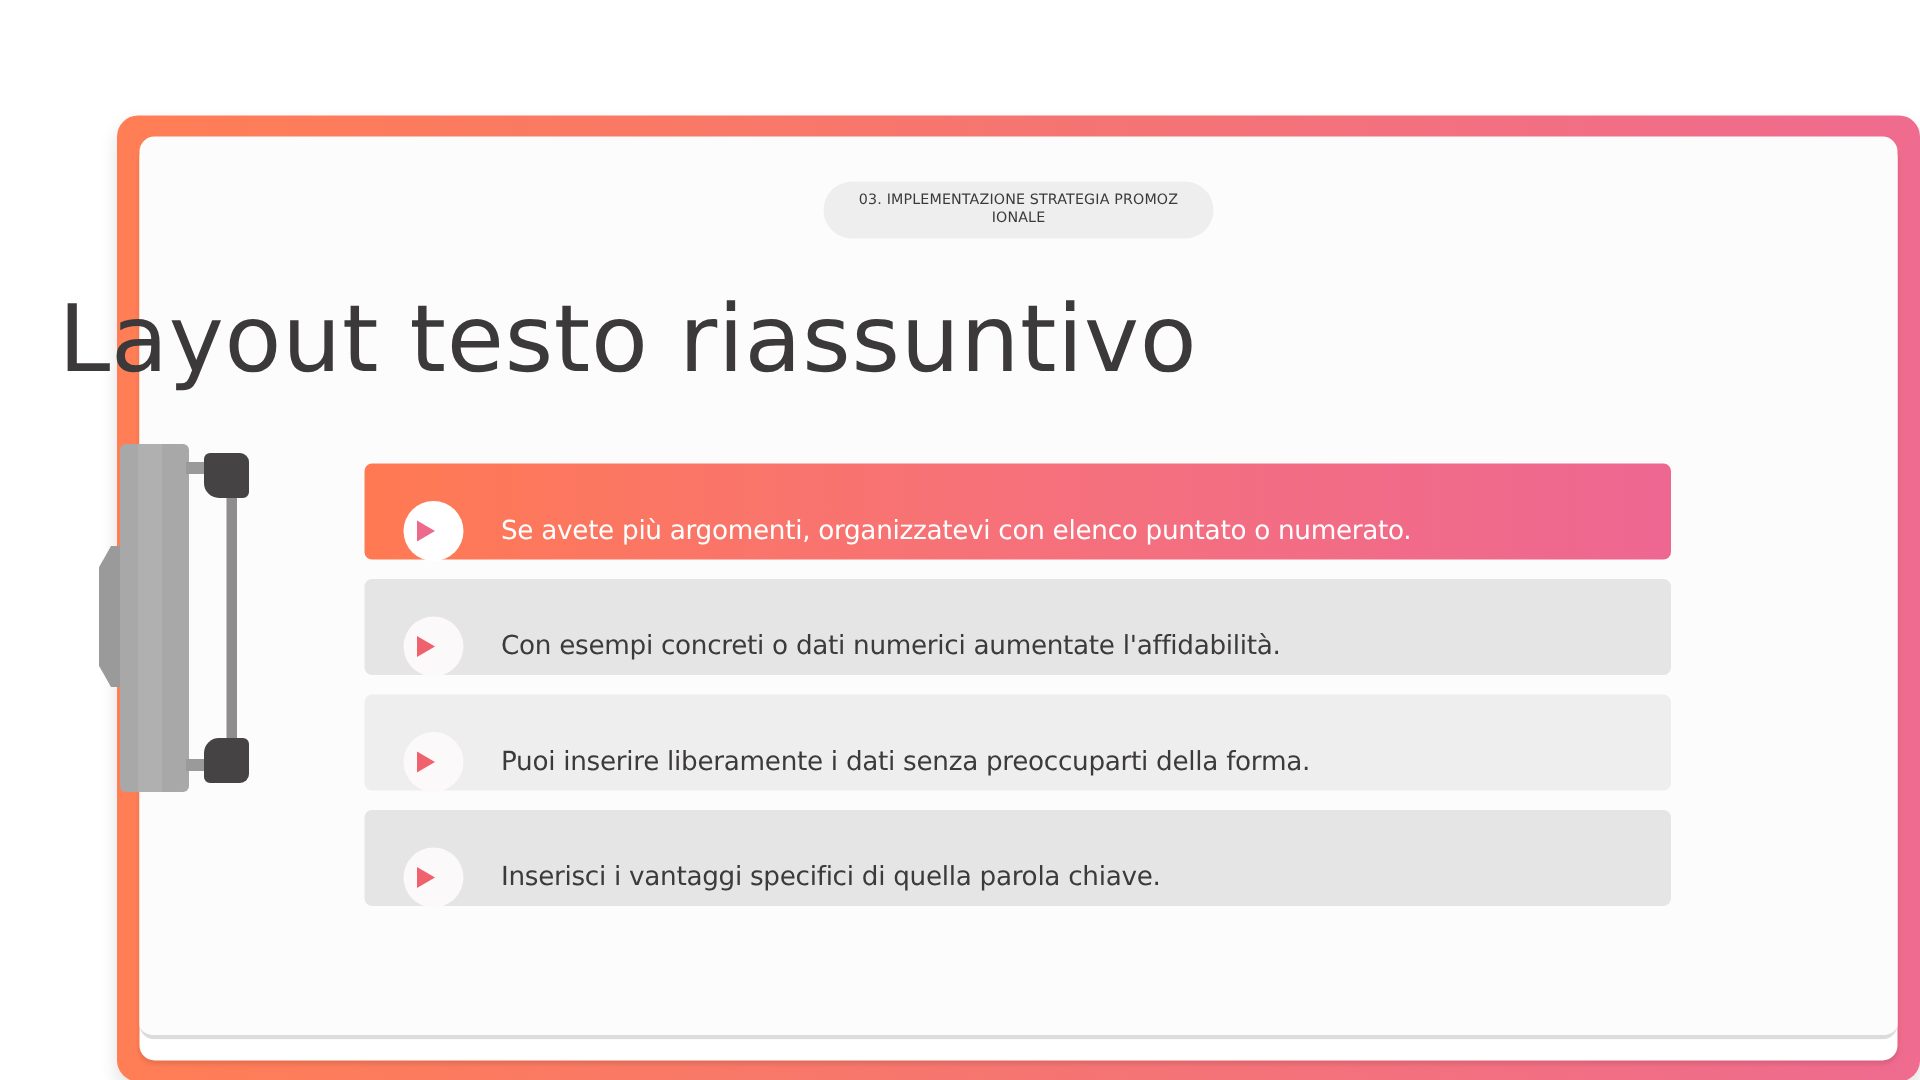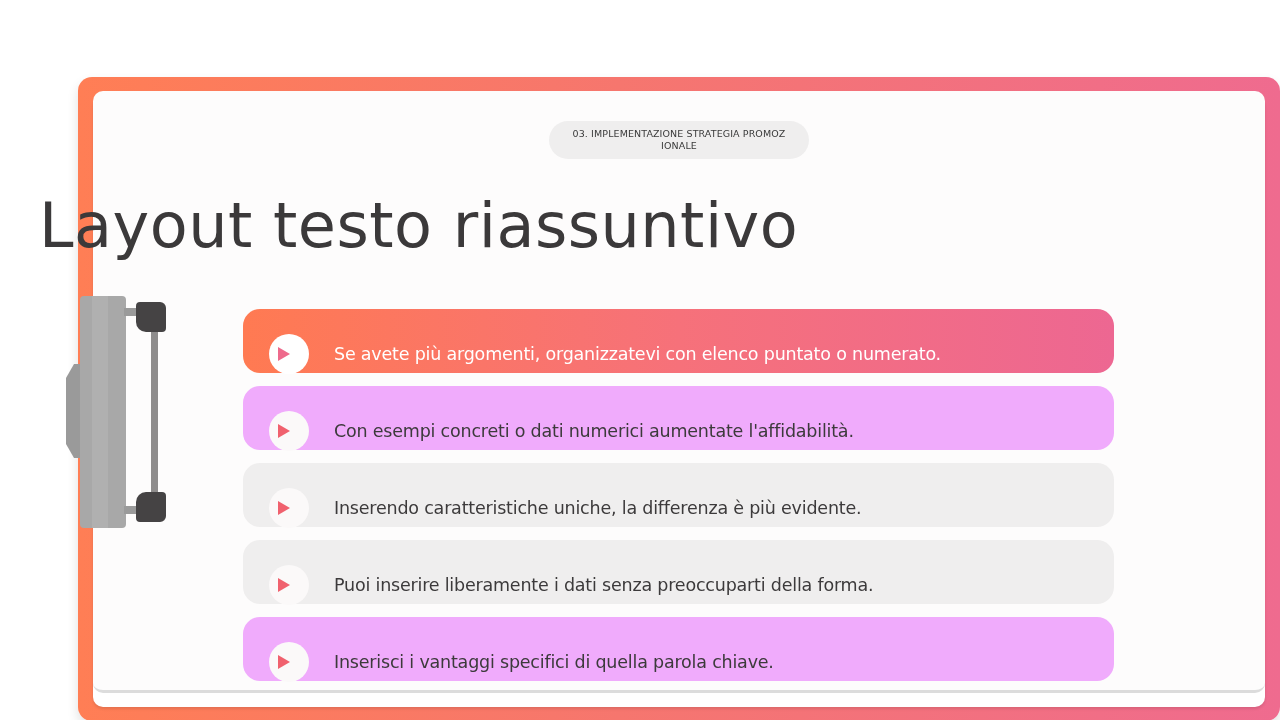--- a/index.html
+++ b/index.html
@@ -32,25 +32,25 @@
     }
 
     .title {
       position: absolute; left: 0; top: 150px; width: 1280px; text-align: left;
       font-family: "DejaVu Sans", sans-serif; font-size: 62px; font-weight: 500;
       color: #3b393a; letter-spacing: 0.5px;
     }
 
     .list { position: absolute; left: 191px; top: 257px; width: 897px; }
     .item {
-      position: relative; height: 64px; margin-bottom: 7px; border-radius: 17px;
+      position: relative; height: 64px; margin-bottom: 7px; border-radius: 5px;
       display: flex; align-items: center;
     }
     .item.active { background: linear-gradient(90deg, #ff7a52 0%, #f6717a 50%, #ed6792 100%); }
-    .item.pink { background: #f0abfc; }
+    .item.pink { background: #e5e5e5; }
     .item.grey { background: #efeeee; }
 
     .icon-circle {
       position: absolute; left: 13px; top: 12px; width: 40px; height: 40px; border-radius: 50%;
       background: #ffffff; display: flex; align-items: center; justify-content: center;
     }
     .item.pink .icon-circle, .item.grey .icon-circle { background: #fbf9f9; }
     .play {
       width: 0; height: 0; border-top: 7px solid transparent; border-bottom: 7px solid transparent;
       border-left: 12px solid #f0616e; margin-left: 3px;
@@ -106,26 +106,20 @@
   <div class="item pink">
     <div class="icon-circle">
         <div class="play"></div>
       </div>
     <div class="item-text">Con esempi concreti o dati numerici aumentate l'affidabilità.</div>
   </div>
   <div class="item grey">
     <div class="icon-circle">
         <div class="play"></div>
       </div>
-    <div class="item-text">Inserendo caratteristiche uniche, la differenza è più evidente.</div>
-  </div>
-  <div class="item grey">
-    <div class="icon-circle">
-        <div class="play"></div>
-      </div>
     <div class="item-text">Puoi inserire liberamente i dati senza preoccuparti della forma.</div>
   </div>
   <div class="item pink">
     <div class="icon-circle">
         <div class="play"></div>
       </div>
     <div class="item-text">Inserisci i vantaggi specifici di quella parola chiave.</div>
   </div>
 </div>
 

